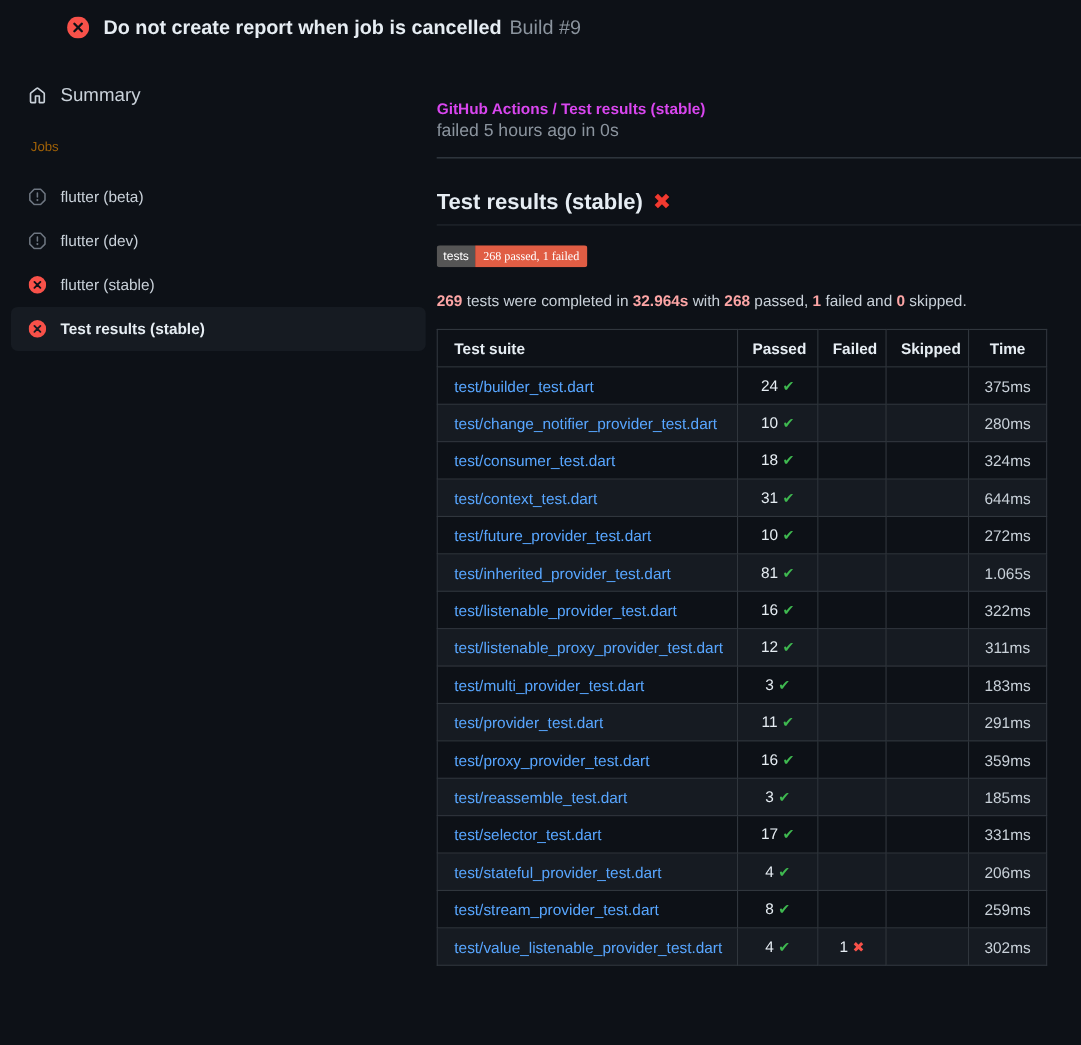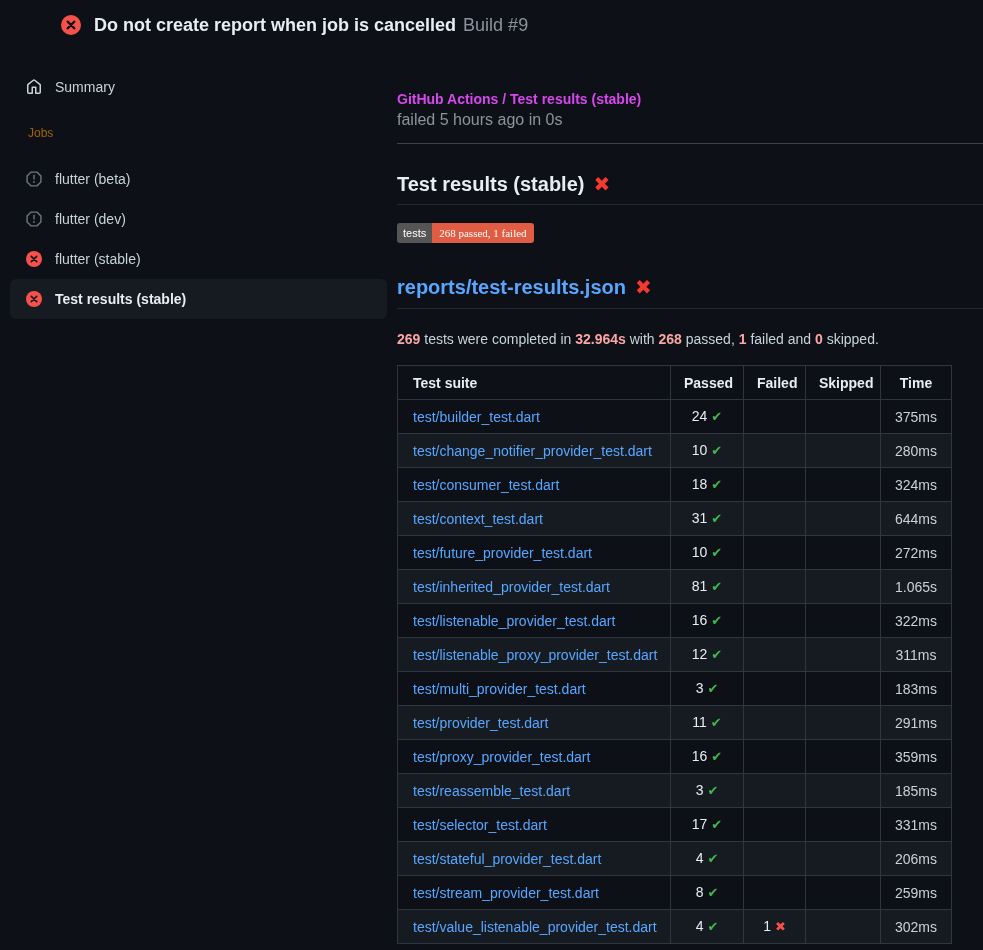--- a/index.html
+++ b/index.html
@@ -11,21 +11,21 @@
     overflow:hidden;
   }
   
   .top-header { display:flex; align-items:flex-start; gap:13px; padding:15px 16px 13px 25px;margin-left:36px; }
   .top-header .icon-wrap { width:20px; height:20px; flex:0 0 auto; }
   .run-title { font-size:18px; font-weight:700; color:#e6edf3; }
   .build-no { font-size:18px; font-weight:400; color:#8b949e; margin-left:7px; }
   
   .layout { display:flex; align-items:flex-start; }
   .sidebar { width:397px; flex:0 0 auto; }
-  .summary-item { display:flex; align-items:center; gap:13px; height:40px; margin:18px 10px 0; padding:0 16px; border-radius:6px; font-size:14px; color:#c9d1d9; cursor:pointer; }
+  .summary-item { display:flex; align-items:center; gap:13px; height:40px; margin:18px 10px 0; padding:0 16px; border-radius:6px; font-size:17px; color:#c9d1d9; cursor:pointer; }
   .jobs-label { margin:18px 16px 0 28px; font-size:12px; color:#a16207; line-height:16px; }
   .jobs-list { margin-top:18px; }
   .job-item { display:flex; align-items:center; gap:13px; height:40px; margin:0 10px; padding:0 16px; border-radius:6px; font-size:14px; color:#c9d1d9; cursor:pointer; }
   .job-item.selected { background:#161b22; color:#e6edf3; font-weight:700; }
   .job-item .icon-wrap, .summary-item .icon-wrap { width:16px; height:16px; flex:0 0 auto; display:flex; }
   .job-item.selected .xhole { stroke:#161b22; }
   
   .main { flex:1 1 auto; padding-top:40px; min-width:0; }
   .breadcrumb { font-size:14px; font-weight:700; color:#d946ef; line-height:20px; }
   .status-line { font-size:16px; color:#8b949e; margin-top:3px; line-height:16px; }
@@ -128,21 +128,20 @@
     <div class="status-line">failed 5 hours ago in 0s</div>
     <hr class="divider">
 
     <h1 class="section-title"><span>Test results (stable)</span><span class="xmark">✖</span></h1>
 
     <div class="badge">
       <span class="b-label">tests</span>
       <span class="b-value">268 passed, 1 failed</span>
     </div>
 
-    <h2 class="report-title"><a href="#">reports/test-results.json</a><span class="xmark">✖</span></h2>
 
     <p class="summary-text"><strong>269</strong><span> tests were completed in </span><strong>32.964s</strong><span> with </span><strong>268</strong><span> passed, </span><strong>1</strong><span> failed and </span><strong>0</strong><span> skipped.</span></p>
 
     <table class="results">
       <colgroup>
         <col style="width:273px">
           <col style="width:73px">
           <col style="width:62px">
           <col style="width:75px">
           <col style="width:71px">

